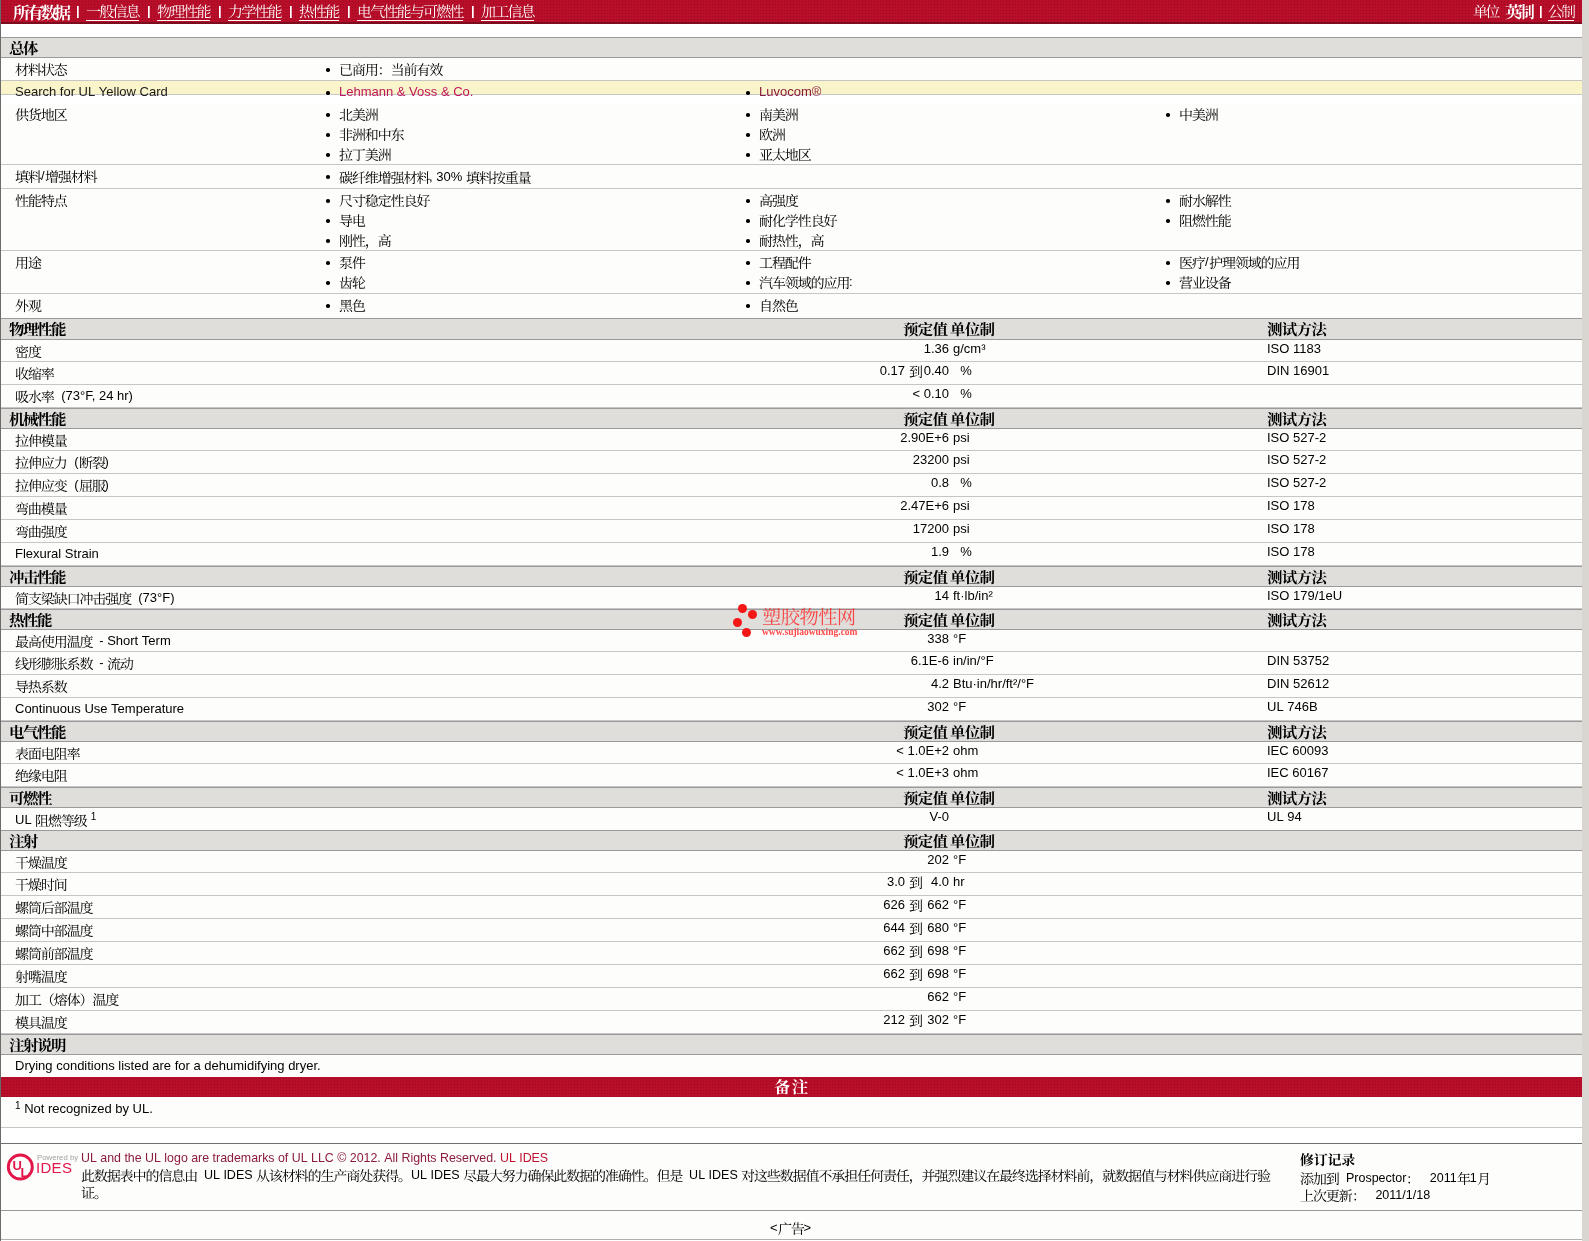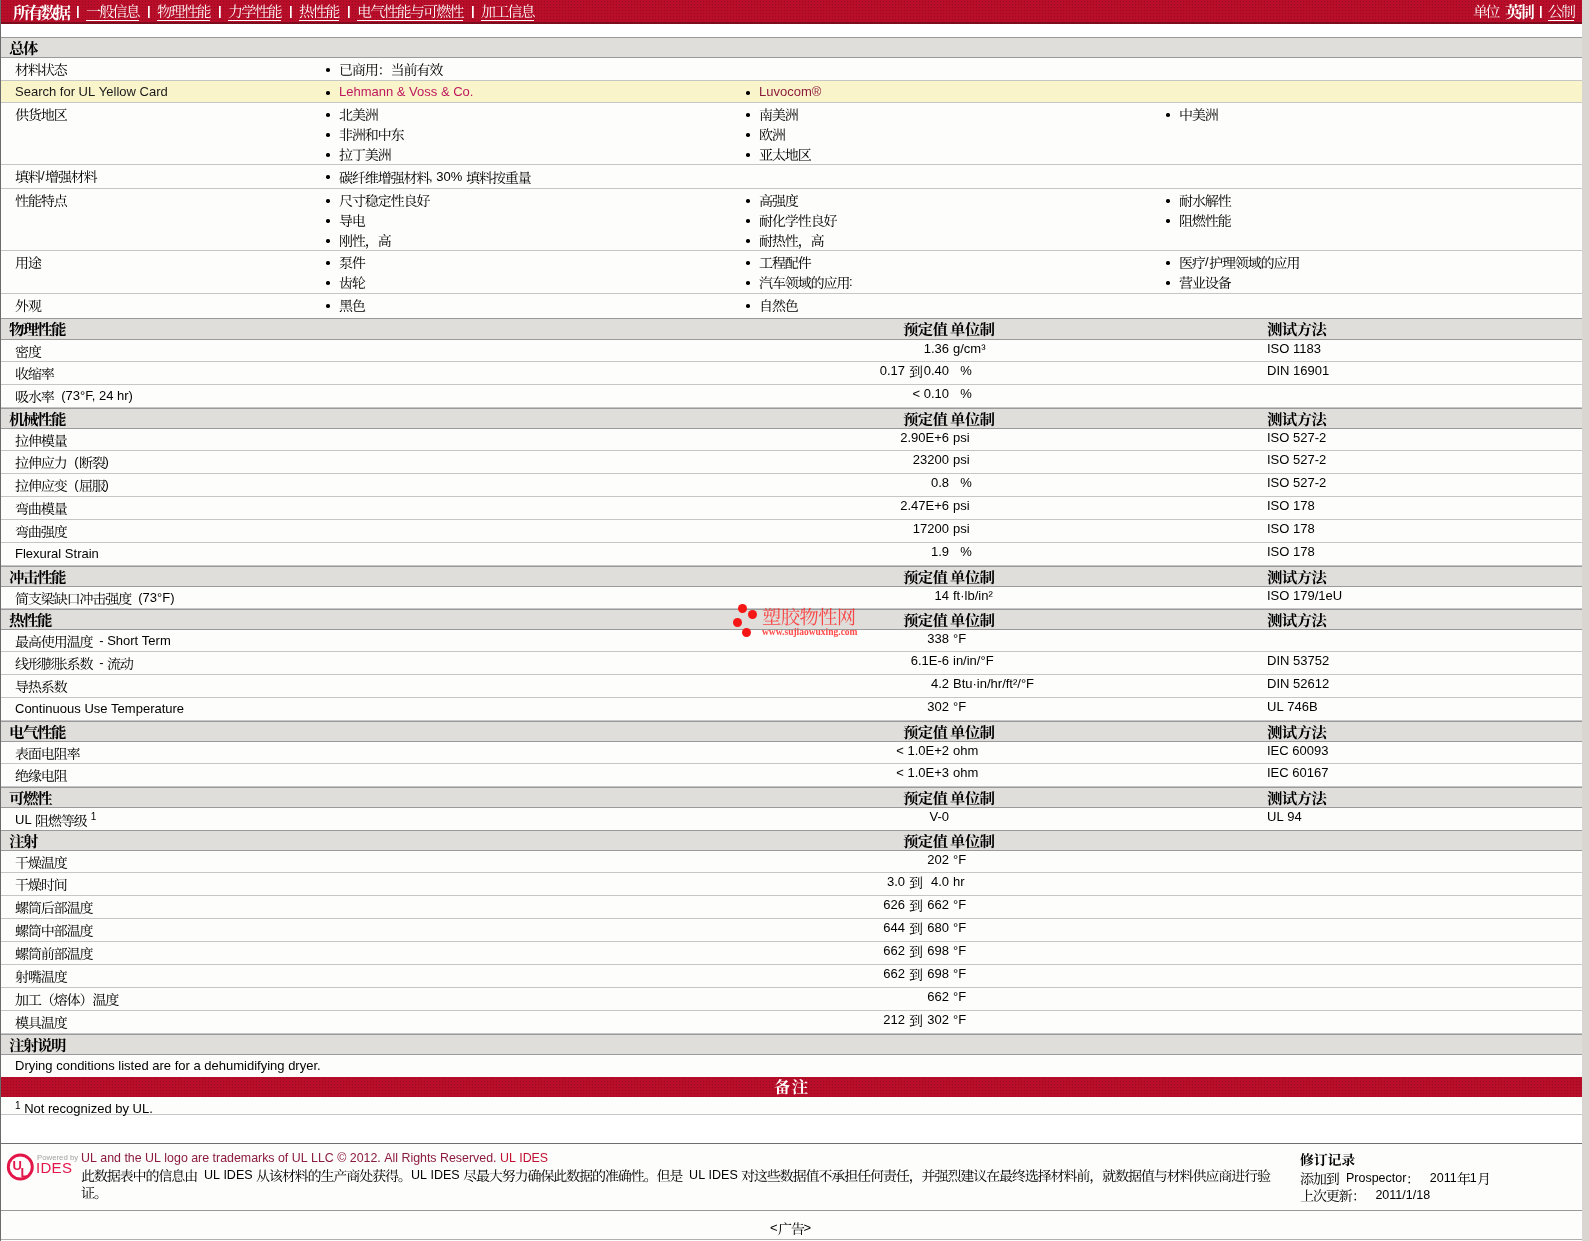--- a/index.html
+++ b/index.html
@@ -98,21 +98,21 @@
         <use href="#r5df2" transform="translate(0 12) scale(0.014)"></use>
         <use href="#r5546" transform="translate(12.9 12) scale(0.014)"></use>
         <use href="#r7528" transform="translate(25.8 12) scale(0.014)"></use>
         <use href="#rff1a" transform="translate(38.7 12) scale(0.014)"></use>
         <use href="#r5f53" transform="translate(51.6 12) scale(0.014)"></use>
         <use href="#r524d" transform="translate(64.5 12) scale(0.014)"></use>
         <use href="#r6709" transform="translate(77.4 12) scale(0.014)"></use>
         <use href="#r6548" transform="translate(90.3 12) scale(0.014)"></use>
       </svg></div>
   </div>
-<div class="row" style="top:81px;height:22px;background:#faf4cb">
+<div class="row" style="top:81px;height:14px;background:#faf4cb">
     <div class="lbl" style="top:3px"><span style="color:#1a1a1a">Search&nbsp;for&nbsp;UL&nbsp;Yellow&nbsp;Card</span></div>
     <div class="dot" style="left:326px;top:10px"></div>
     <div class="li" style="left:339px;top:3px"><span style="color:#be185d">Lehmann&nbsp;&amp;&nbsp;Voss&nbsp;&amp;&nbsp;Co.</span></div>
     <div class="dot" style="left:746px;top:10px"></div>
     <div class="li" style="left:759px;top:3px"><span style="color:#8c1c3d">Luvocom®</span></div>
   </div>
 <div class="row" style="top:103px;height:62px">
     <div class="lbl" style="top:3px"><svg class="k" style="vertical-align:-8px" width="52" height="18" fill="#000">
         <use href="#r4f9b" transform="translate(0 12) scale(0.014)"></use>
         <use href="#r8d27" transform="translate(12.9 12) scale(0.014)"></use>
@@ -804,21 +804,21 @@
   </div>
 <div class="row" style="top:1055px;height:22px;border-bottom:none">
     <div class="lbl" style="top:3px">Drying&nbsp;conditions&nbsp;listed&nbsp;are&nbsp;for&nbsp;a&nbsp;dehumidifying&nbsp;dryer.</div>
   </div>
 <div class="abs" style="left:0;top:1077px;width:1582px;height:20px;background-color:#b90e29;background-image:radial-gradient(circle,#970a21 24%,rgba(0,0,0,0) 25%);background-size:3px 3px">
     <div class="abs" style="left:774px;top:1px"><svg class="k" style="vertical-align:-7px" width="35" height="21" fill="#fff">
         <use href="#b5907" transform="translate(0 15) scale(0.0165)"></use>
         <use href="#b6ce8" transform="translate(17.7 15) scale(0.0165)"></use>
       </svg></div>
   </div>
-<div class="row" style="top:1097px;height:18px">
+<div class="row" style="top:1097px;height:31px">
     <div class="lbl" style="top:3px"><span style="vertical-align:4px;font-size:10px">1</span>&nbsp;Not&nbsp;recognized&nbsp;by&nbsp;UL.</div>
   </div>
 <div class="abs" style="left:733px;top:600px;width:170px;height:45px;z-index:9">
     <div class="abs" style="left:5px;top:4px;width:9px;height:9px;border-radius:50%;background:#f51616"></div>
     <div class="abs" style="left:15px;top:10px;width:9px;height:9px;border-radius:50%;background:#f51616"></div>
     <div class="abs" style="left:0px;top:18px;width:9px;height:9px;border-radius:50%;background:#f51616"></div>
     <div class="abs" style="left:9px;top:28px;width:9px;height:9px;border-radius:50%;background:#f51616"></div>
     <div class="abs" style="left:29px;top:7px"><svg class="k" style="vertical-align:-7.5px" width="94" height="21" fill="#ff2222" opacity="0.8">
         <use href="#r5851" transform="translate(0 17) scale(0.0194)"></use>
         <use href="#r80f6" transform="translate(18.7 17) scale(0.0194)"></use>

